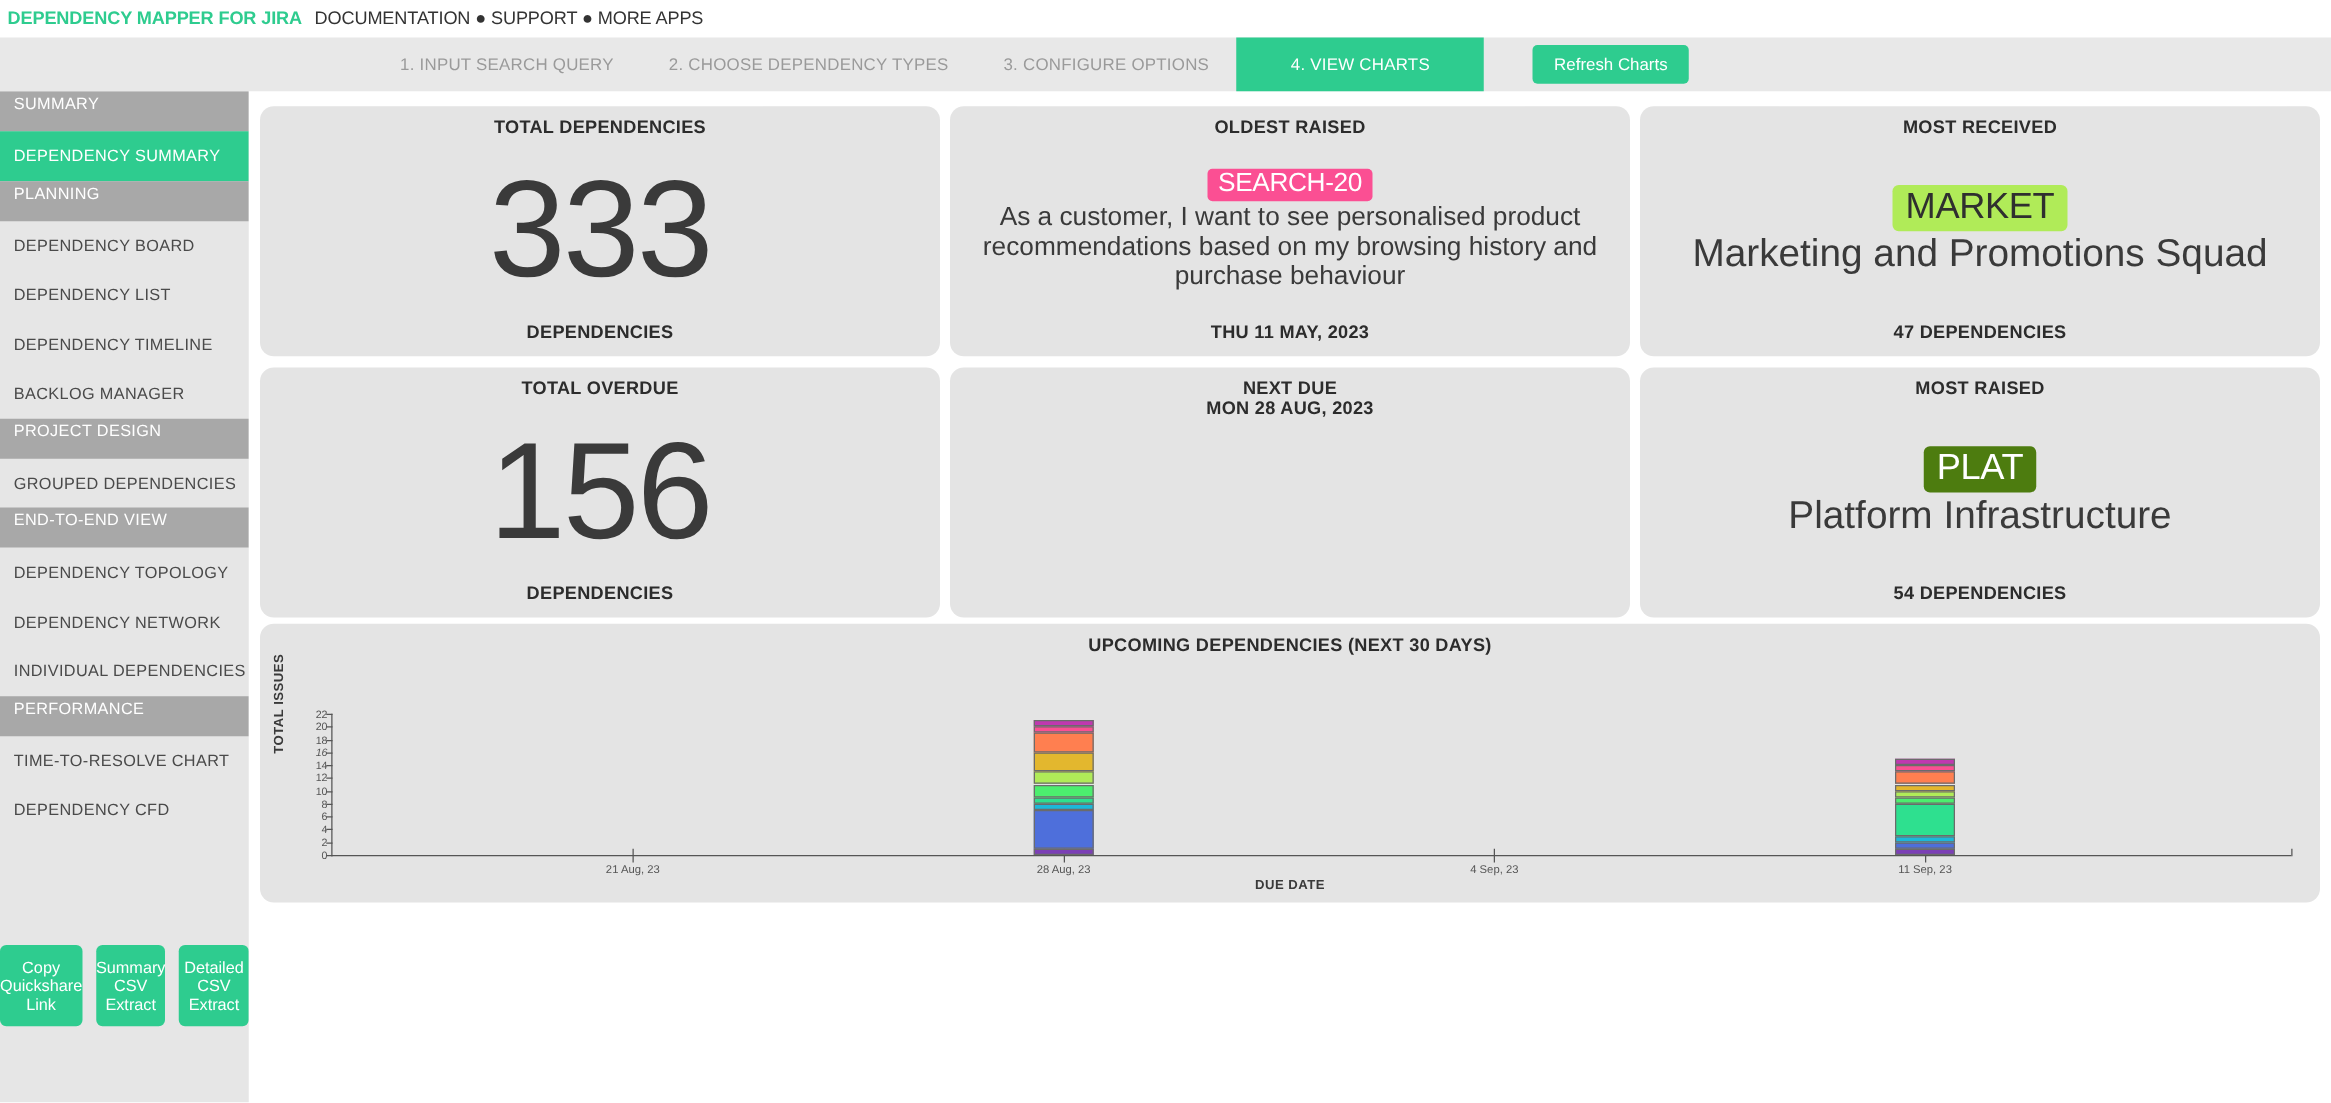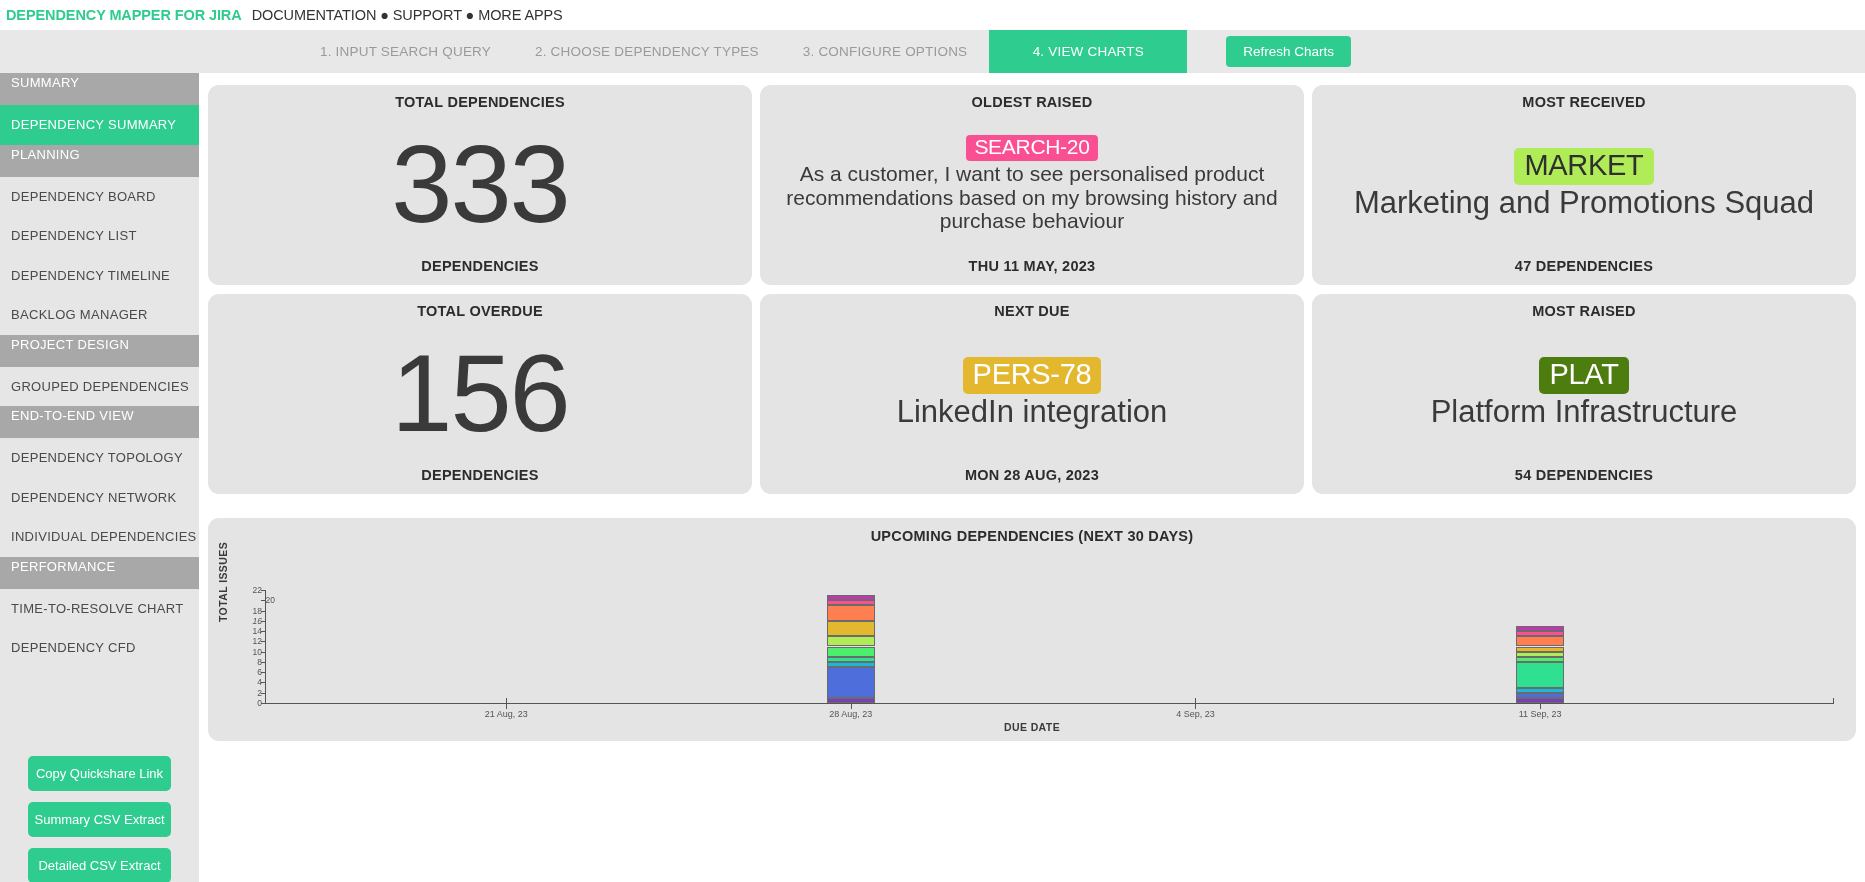--- a/index.html
+++ b/index.html
@@ -104,21 +104,21 @@
   }
   .nav-item.selected {
     background: #2ECC8F;
     color: #ffffff;
   }
   .sidebar-actions {
     position: absolute;
     left: 0; right: 0;
     top: 683px;
     display: flex;
-    flex-direction: column;
+    flex-direction: row;
     align-items: center;
     gap: 11px;
   }
   .side-btn {
     width: 143px;
     background: #2ECC8F;
     color: #ffffff;
     border: none;
     border-radius: 5px;
     font-size: 13px;
@@ -203,21 +203,21 @@
     text-align: center;
     margin-top: 1px;
   }
   .summary-text.big {
     font-size: 31px;
     line-height: 1.1;
   }
 
   
   .chart-card {
-    margin-top: 24px;
+    margin-top: 5px;
     background: #e4e4e4;
     border-radius: 11px;
     height: 223px;
     position: relative;
     overflow: hidden;
   }
   .chart-title {
     text-align: center;
     font-size: 14.5px;
     font-weight: bold;
@@ -339,23 +339,20 @@
         </div>
         <div class="card">
           <div class="card-title">TOTAL OVERDUE</div>
           <div class="card-body">
             <div class="card-bignum">156</div>
           </div>
           <div class="card-footer">DEPENDENCIES</div>
         </div>
         <div class="card">
           <div class="card-title">NEXT DUE</div>
-          <div class="card-body">
-            <div style="text-align: center; width: 100%;"><span class="key-badge" style="background: rgb(227, 183, 46); color: rgb(255, 255, 255);">PERS-78</span><div class="summary-text big">LinkedIn integration</div></div>
-          </div>
           <div class="card-footer">MON 28 AUG, 2023</div>
         </div>
         <div class="card">
           <div class="card-title">MOST RAISED</div>
           <div class="card-body">
             <div style="text-align: center; width: 100%;"><span class="key-badge" style="background: #4d7c0f; color: rgb(255, 255, 255);">PLAT</span><div class="summary-text big">Platform Infrastructure</div></div>
           </div>
           <div class="card-footer">54 DEPENDENCIES</div>
         </div>
       </div>
@@ -378,21 +375,21 @@
           <div class="ytick" style="top: 133.636px; width: 57px; left: 0px;">10</div>
           <div style="position: absolute; left: 53px; top: 133.636px; width: 5px; height: 1px; background: rgb(85, 85, 85);"></div>
           <div class="ytick" style="top: 123.364px; width: 57px; left: 0px;">12</div>
           <div style="position: absolute; left: 53px; top: 123.364px; width: 5px; height: 1px; background: rgb(85, 85, 85);"></div>
           <div class="ytick" style="top: 113.091px; width: 57px; left: 0px;">14</div>
           <div style="position: absolute; left: 53px; top: 113.091px; width: 5px; height: 1px; background: rgb(85, 85, 85);"></div>
           <div class="ytick" style="top: 102.818px; width: 57px; left: 0px; font-style: italic;">16</div>
           <div style="position: absolute; left: 53px; top: 102.818px; width: 5px; height: 1px; background: rgb(85, 85, 85);"></div>
           <div class="ytick" style="top: 92.5455px; width: 57px; left: 0px;">18</div>
           <div style="position: absolute; left: 53px; top: 92.5455px; width: 5px; height: 1px; background: rgb(85, 85, 85);"></div>
-          <div class="ytick" style="top: 82.2727px; width: 57px; left: 13px;">20</div>
+          <div class="ytick" style="top: 82.2727px; width: 57px; left: 0px;">20</div>
           <div style="position: absolute; left: 53px; top: 82.2727px; width: 5px; height: 1px; background: rgb(85, 85, 85);"></div>
           <div class="ytick" style="top: 72px; width: 57px; left: 0px;">22</div>
           <div style="position: absolute; left: 53px; top: 72px; width: 5px; height: 1px; background: rgb(85, 85, 85);"></div>
           <div class="xtick" style="left: 298.231px; top: 191px;">21 Aug, 23</div>
           <div style="position: absolute; left: 298.231px; top: 180px; width: 1px; height: 11px; background: rgb(85, 85, 85);"></div>
           <div class="xtick" style="left: 642.846px; top: 191px;">28 Aug, 23</div>
           <div style="position: absolute; left: 642.846px; top: 180px; width: 1px; height: 11px; background: rgb(85, 85, 85);"></div>
           <div class="xtick" style="left: 987.462px; top: 191px;">4 Sep, 23</div>
           <div style="position: absolute; left: 987.462px; top: 180px; width: 1px; height: 11px; background: rgb(85, 85, 85);"></div>
           <div class="xtick" style="left: 1332.08px; top: 191px;">11 Sep, 23</div>

